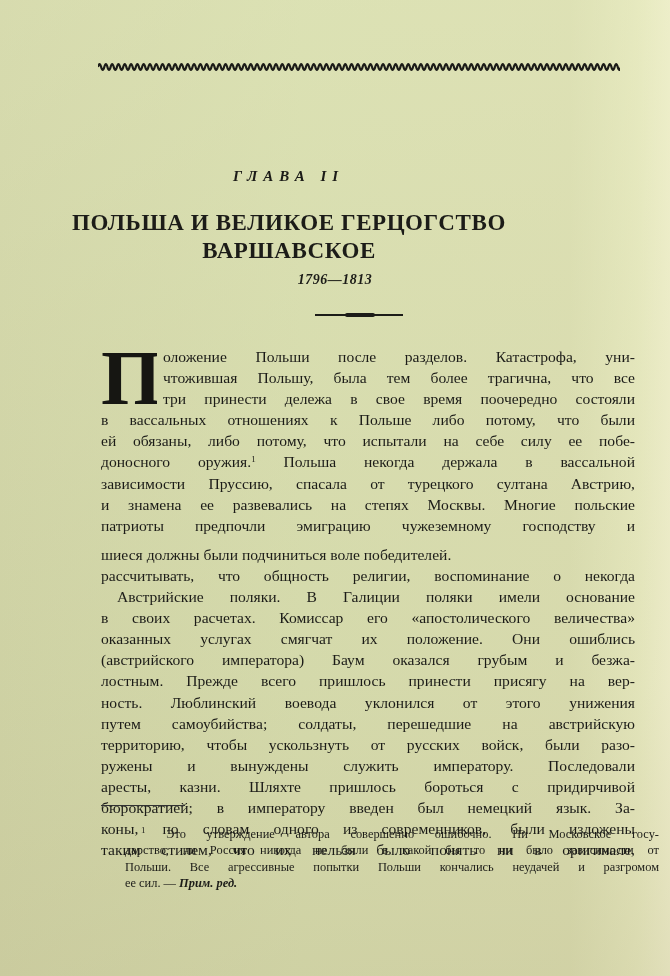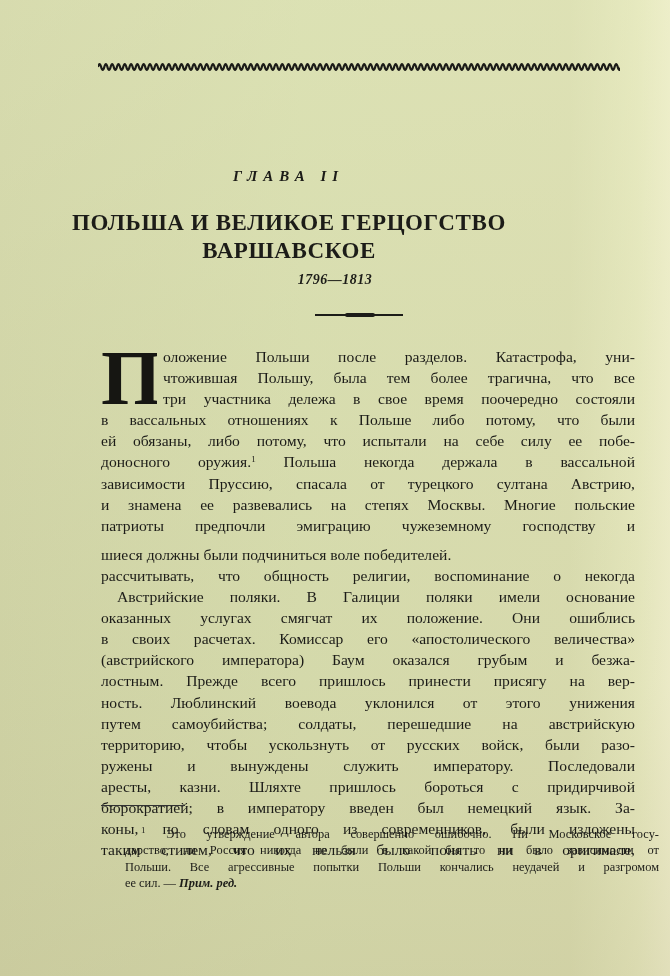--- a/index.html
+++ b/index.html
@@ -82,33 +82,33 @@
 </div>
 
 <div class="dates">1796—1813</div>
 
 <div class="title-rule"></div>
 
 <div class="body-text">
   <div class="dropcap">П</div>
   <span class="line"><span class="bold">оложение Польши после разделов.</span><span> Катастрофа, уни-</span></span>
   <span class="line">чтожившая Польшу, была тем более трагична, что все</span>
-  <span class="line">три участника дележа в свое время поочередно состояли</span>
+  <span class="line">три принести дележа в свое время поочередно состояли</span>
   <span class="line">в вассальных отношениях к Польше либо потому, что были</span>
   <span class="line">ей обязаны, либо потому, что испытали на себе силу ее побе-</span>
   <span class="line"><span>доносного оружия.</span><sup>1</sup><span> Польша некогда держала в вассальной</span></span>
   <span class="line">зависимости Пруссию, спасала от турецкого султана Австрию,</span>
   <span class="line">и знамена ее развевались на степях Москвы. Многие польские</span>
   <span class="line">патриоты предпочли эмиграцию чужеземному господству и</span>
   <span class="line last">шиеся должны были подчиниться воле победителей.</span>
 
   <span class="line">рассчитывать, что общность религии, воспоминание о некогда</span>
   <span class="line para-indent"><span class="bold">Австрийские поляки.</span><span> В Галиции поляки имели основание</span></span>
+  <span class="line">в своих расчетах. Комиссар его «апостолического величества»</span>
   <span class="line">оказанных услугах смягчат их положение. Они ошиблись</span>
-  <span class="line">в своих расчетах. Комиссар его «апостолического величества»</span>
   <span class="line">(австрийского императора) Баум оказался грубым и безжа-</span>
   <span class="line">лостным. Прежде всего пришлось принести присягу на вер-</span>
   <span class="line">ность. Люблинский воевода уклонился от этого унижения</span>
   <span class="line">путем самоубийства; солдаты, перешедшие на австрийскую</span>
   <span class="line">территорию, чтобы ускользнуть от русских войск, были разо-</span>
   <span class="line">ружены и вынуждены служить императору. Последовали</span>
   <span class="line">аресты, казни. Шляхте пришлось бороться с придирчивой</span>
   <span class="line">бюрократией; в императору введен был немецкий язык. За-</span>
   <span class="line">коны, по словам одного из современников, были изложены</span>
   <span class="line">таким стилем, что их нельзя было понять ни в оригинале,</span>

